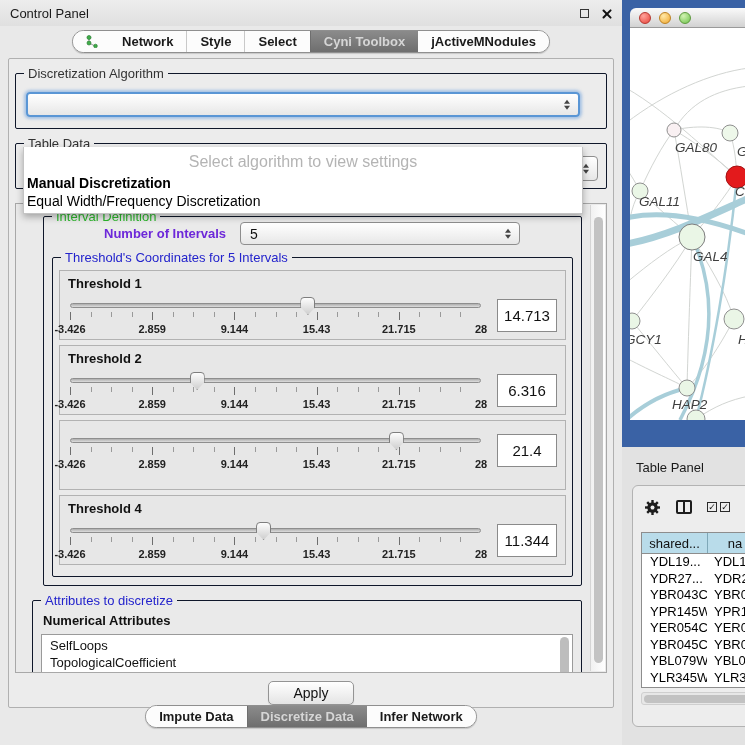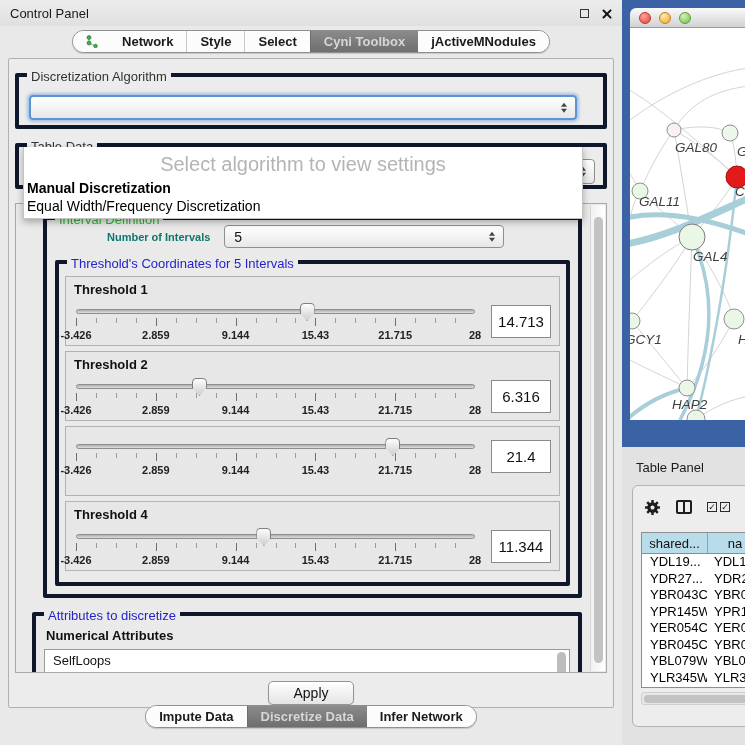--- a/index.html
+++ b/index.html
@@ -38,21 +38,21 @@
   }
   .tab:first-child { border-left:none;gap:24px; }
   .tab.selected { background:linear-gradient(#8b8b8b,#6e6e6e); color:#d6d6d6; border-left-color:#6e6e6e; }
   .tab.selected + .tab { border-left:none; }
 
   .main-box {
     margin:2px 8px 0 8px; height:650px; background:#ececec;
     border:1px solid #b0b0b0; border-radius:2px; position:relative;
   }
 
-  .groupbox { position:relative; border:4px solid #0f172a; border-radius:2px; }
+  .groupbox { position:relative; border:1px solid #0f172a; border-radius:2px; }
   .group-title {
     position:absolute; top:-8px; left:8px; background:#ececec; padding:0 4px;
     font-size:13px; color:#333; white-space:nowrap;
   }
   .group-title.green { color:#2db82d; }
   .group-title.blue  { color:#2323cc; }
 
   .algo-group { margin:14px 6px 0 6px; height:56px; }
   .combo {
     position:relative; height:25px; border:1px solid #8e8e8e; border-radius:4px;
@@ -64,42 +64,42 @@
   .spin i { display:block; width:0; height:0; border-left:3.5px solid transparent; border-right:3.5px solid transparent; }
   .spin i.up   { border-bottom:4.5px solid #444; margin-bottom:2.5px; }
   .spin i.down { border-top:4.5px solid #444; }
   .algo-combo { position:absolute; left:10px; right:26px; top:18px; }
 
   .popup {
     position:absolute; left:14px; top:88px; width:560px; z-index:9;
     background:#fff; border:1px solid #c4c4c4; border-top:none;
     box-shadow:0 3px 7px rgba(0,0,0,.3); padding-bottom:3px;
   }
-  .popup-placeholder { text-align:center; color:#b4b4b4; font-size:20px; padding:6px 0 3px 0; }
+  .popup-placeholder { text-align:center; color:#b4b4b4; font-size:16px; padding:6px 0 3px 0; }
   .popup-item { font-size:14px; color:#000; padding:1px 3px; }
   .popup-item.bold { font-weight:bold; }
 
   .tabledata-group { margin:14px 6px 0 6px; height:46px; }
   .tabledata-combo { position:absolute; left:8px; right:8px; top:12px; }
 
   .scroll-area {
     margin:14px 6px 0 6px; height:470px; border:1px solid #a8a8a8; background:#eaeaea;
     position:relative; overflow:hidden; padding:4px 22px 0 8px;
   }
   .vscrollbar {
     position:absolute; right:1px; top:1px; bottom:1px; width:15px;
     background:linear-gradient(90deg,#f1f1f1,#ffffff); border-left:1px solid #d5d5d5;
   }
   .vscroll-thumb { position:absolute; left:2.5px; width:9px; border-radius:5px; background:#c3c3c3; top:12px; bottom:8px; }
 
   .interval-fieldset { margin:8px 2px 0 19px; padding:3px 8px 8px 8px; }
   .interval-fieldset .group-title { background:#eaeaea; }
 
   .num-row { display:flex; align-items:center; margin:2px 0 12px 52px; gap:14px; }
-  .num-label { font-size:11px; font-weight:bold; color:#0f766e; }
+  .num-label { font-size:13px; font-weight:bold; color:#6d28d9; }
   .num-combo { width:280px; height:23px; }
 
   .thresholds-fieldset { margin:4px 0 0 0; padding:12px 6px 6px 6px; }
   .thresholds-fieldset .group-title { background:#eaeaea; }
 
   .threshold-panel {
     border:1px solid #b2b2b2; background:#e7e7e7; margin-bottom:5px; padding:5px 8px 2px 8px; height:70px;
   }
   .threshold-label { font-size:13px; font-weight:bold; color:#111; }
   .slider-row { display:flex; align-items:flex-start; gap:14px; margin-top:5px; }

